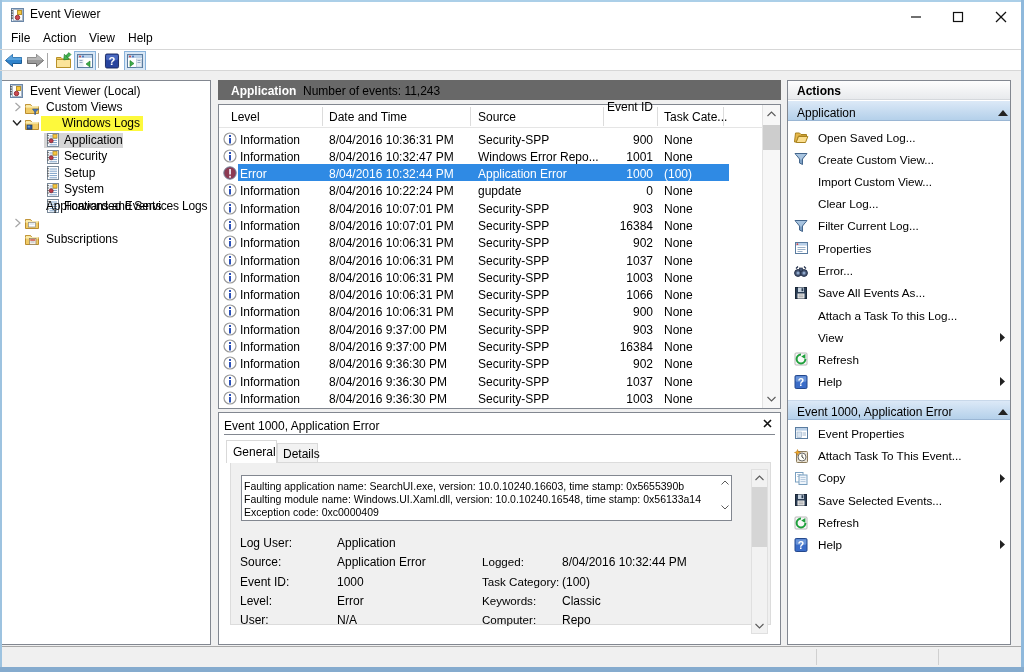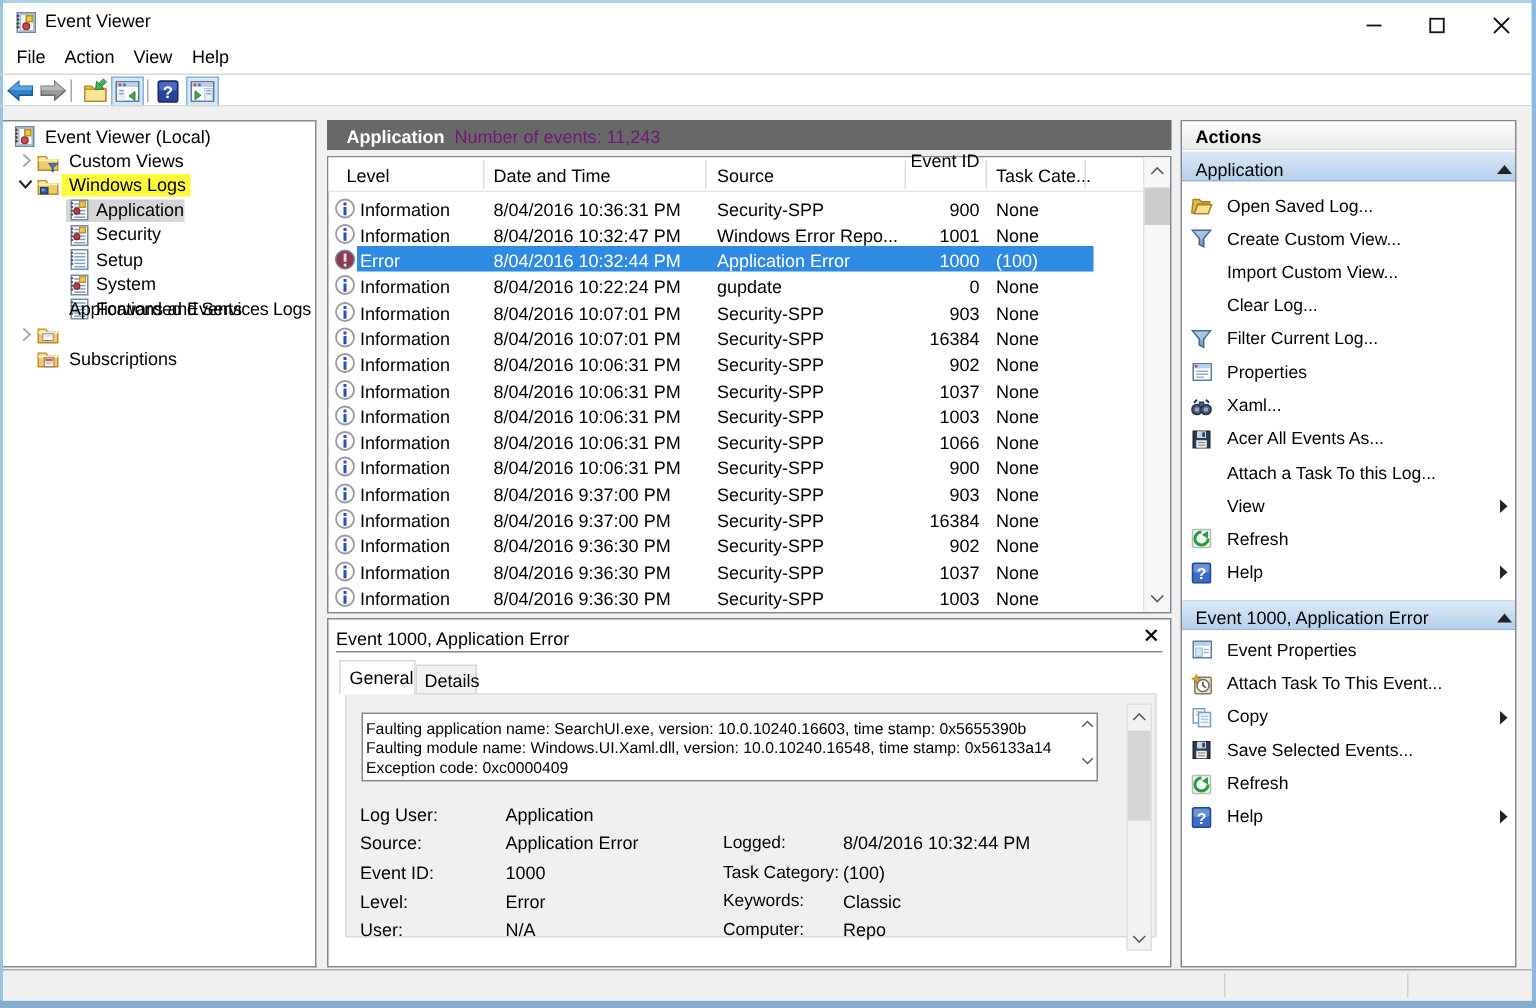--- a/index.html
+++ b/index.html
@@ -136,21 +136,21 @@
   </svg>
 <div class="t" style="left:46px;top:101px">Custom Views</div>
 <svg class="a" style="left:12px;top:119px" width="10" height="7" viewBox="0 0 10 7">
     <path d="M1 1.5 L5 6 L9 1.5" fill="none" stroke="#222" stroke-width="1.4"></path>
   </svg>
 <svg class="a" style="left:25px;top:117px" width="14" height="13">
     <use href="#folder"></use>
     <rect x="2" y="8" width="5" height="4.2" fill="#2d5a9e" stroke="#1a3760" stroke-width="0.7"></rect>
     <rect x="2.7" y="8.7" width="2.2" height="1.8" fill="#6a9ad0"></rect>
   </svg>
-<div class="t" style="left:41px;top:116px;background:#fdf93c;padding:1px 3px 2px 5px">Windows Logs</div>
+<div class="t" style="left:41px;top:116px;background:#fdf93c;padding:1px 3px 2px 21px">Windows Logs</div>
 <div class="a" style="left:44px;top:133px;width:79px;height:15px;background:#d6d6d6"></div>
 <svg class="a" style="left:45px;top:133px" width="14" height="14">
     <use href="#logred"></use>
   </svg>
 <div class="t" style="left:64px;top:134px">Application</div>
 <svg class="a" style="left:45px;top:150px" width="14" height="14">
     <use href="#logred"></use>
   </svg>
 <div class="t" style="left:64px;top:150px">Security</div>
 <svg class="a" style="left:45px;top:166px" width="14" height="14">
@@ -177,21 +177,21 @@
 <svg class="a" style="left:25px;top:232px" width="14" height="13">
     <use href="#folder"></use>
     <rect x="4.5" y="6.5" width="6.5" height="6" fill="#f5f0e8" stroke="#8a7a5a" stroke-width="0.7"></rect>
     <rect x="5.2" y="7.2" width="5" height="1.6" fill="#d05a4a"></rect>
     <line x1="5.5" y1="10" x2="9.5" y2="10" stroke="#9aa8b8" stroke-width="0.7"></line>
   </svg>
 <div class="t" style="left:46px;top:233px">Subscriptions</div>
 
 <div class="a" style="left:218px;top:80px;width:563px;height:20px;background:#686868"></div>
 <div class="t" style="left:231px;top:85px;color:#fff;font-weight:bold">Application</div>
-<div class="t" style="left:303px;top:85px;color:#701a75">Number of events: 11,243</div>
+<div class="t" style="left:303px;top:85px;color:#000000">Number of events: 11,243</div>
 
 <div class="a" style="left:218px;top:104px;width:563px;height:305px;background:#fff;border:1px solid #828790"></div>
 
 <div class="a" style="left:219px;top:105px;width:561px;height:23px;background:#fff;border-bottom:1px solid #e5e5e5"></div>
 <div class="t" style="left:231px;top:111px">Level</div>
 <div class="t" style="left:329px;top:111px">Date and Time</div>
 <div class="t" style="left:478px;top:111px">Source</div>
 <div class="t" style="left:653px;top:101px;transform:translateX(-100%)">Event ID</div>
 <div class="t" style="left:664px;top:111px">Task Cate...</div>
 <div class="a" style="left:322px;top:107px;width:1px;height:19px;background:#dcdcdc"></div>
@@ -523,25 +523,25 @@
     <use href="#i-funnel"></use>
   </svg>
 <div class="t" style="left:818px;top:220px;font-size:11.7px">Filter Current Log...</div>
 <svg class="a" style="left:794px;top:241px" width="14" height="14">
     <use href="#i-props"></use>
   </svg>
 <div class="t" style="left:818px;top:243px;font-size:11.7px">Properties</div>
 <svg class="a" style="left:794px;top:264px" width="14" height="14">
     <use href="#i-find"></use>
   </svg>
-<div class="t" style="left:818px;top:265px;font-size:11.7px">Xaml...</div>
+<div class="t" style="left:818px;top:265px;font-size:11.7px">Error...</div>
 <svg class="a" style="left:794px;top:286px" width="14" height="14">
     <use href="#i-save"></use>
   </svg>
-<div class="t" style="left:818px;top:287px;font-size:11.7px">Acer All Events As...</div>
+<div class="t" style="left:818px;top:287px;font-size:11.7px">Save All Events As...</div>
 <div class="t" style="left:818px;top:310px;font-size:11.7px">Attach a Task To this Log...</div>
 <div class="t" style="left:818px;top:332px;font-size:11.7px">View</div>
 <svg class="a" style="left:1000px;top:333px" width="5" height="9" viewBox="0 0 5 9">
     <path d="M0 0 L5 4.5 L0 9 Z" fill="#222"></path>
   </svg>
 <svg class="a" style="left:794px;top:352px" width="14" height="14">
     <use href="#i-refresh"></use>
   </svg>
 <div class="t" style="left:818px;top:354px;font-size:11.7px">Refresh</div>
 <svg class="a" style="left:794px;top:375px" width="14" height="14">

